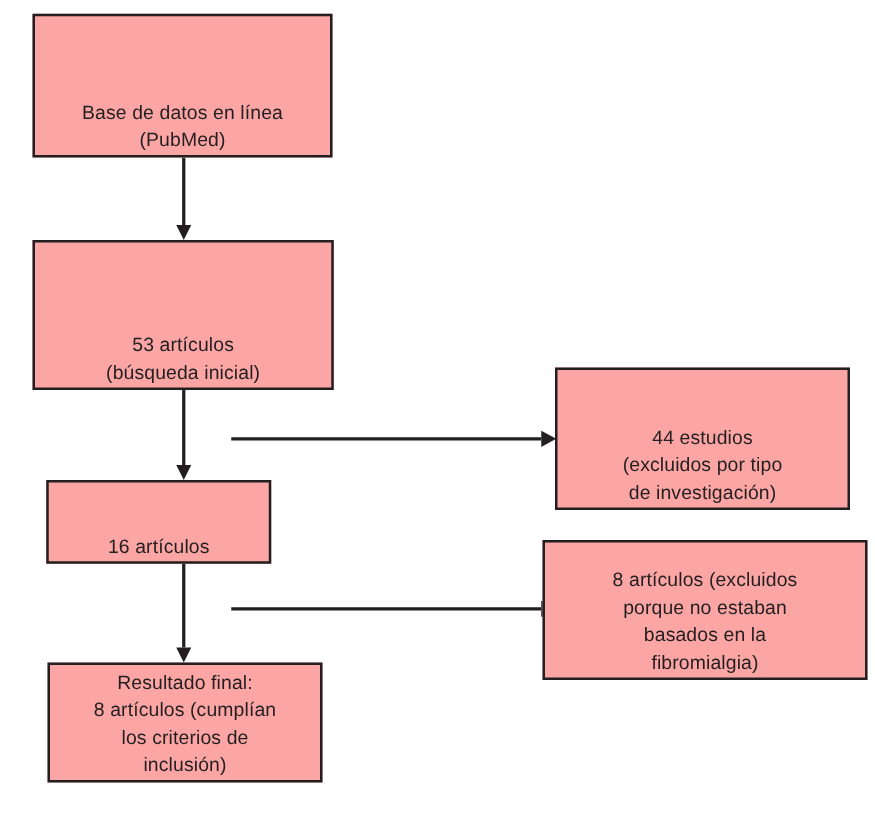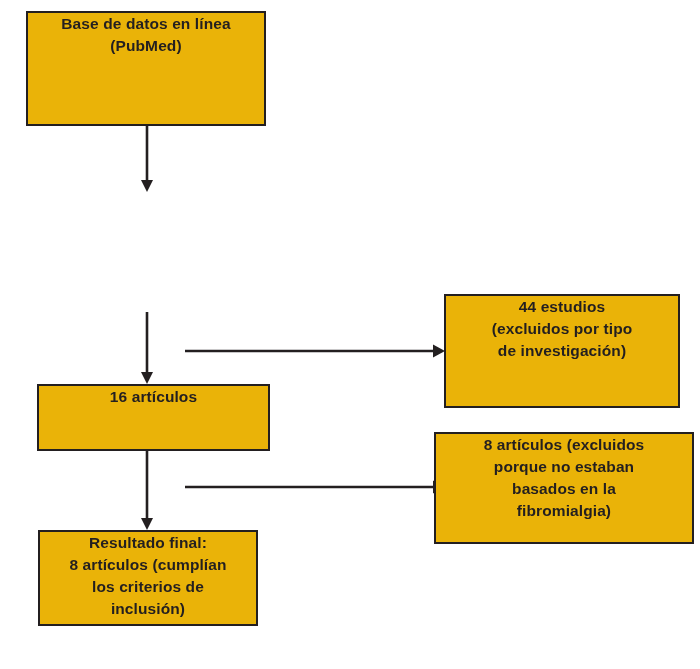--- a/index.html
+++ b/index.html
@@ -15,39 +15,38 @@
     position: relative;
     width: 700px;
     height: 669px;
     background: #ffffff;
     overflow: hidden;
   }
   .node-box {
     position: absolute;
     box-sizing: border-box;
     border: 2px solid #231f20;
-    background: #eab308;
+    background: #fca5a5;
     display: flex;
-    align-items: flex-start;
+    align-items: flex-end;
     justify-content: center;
     text-align: center;
-    font-weight: bold;
   }
   .node-text {
     font-size: 15.5px;
     line-height: 1.42;
     color: #231f20;
     white-space: pre-line;
     padding: 0 6px;
     letter-spacing: 0.1px;
   }
   
   #node-database      { left: 26px;  top: 11px;  width: 240px; height: 115px; }
   #node-initial       { left: 26px;  top: 192px; width: 241px; height: 120px; }
-  #node-sixteen       { left: 37px;  top: 384px; width: 233px; height: 67px;  }
+  #node-sixteen       { left: 37px;  top: 384px; width: 180px; height: 67px;  }
   #node-final         { left: 38px;  top: 530px; width: 220px; height: 96px; }
   #node-excluded-type { left: 444px; top: 294px; width: 236px; height: 114px; }
   #node-excluded-topic{ left: 434px; top: 432px; width: 260px; height: 112px; }
 
   
   #connector-layer {
     position: absolute;
     left: 0;
     top: 0;
     width: 700px;
@@ -94,20 +93,24 @@
       <line x1="185" y1="487" x2="433" y2="487" stroke="#231f20" stroke-width="2.6"></line>
       <path d="M 433 480.5 L 445 487 L 433 493.5 z" fill="#231f20"></path>
     </g>
   </svg>
 
   <div class="node-box" id="node-database">
     <span class="node-text">Base de datos en línea
 (PubMed)</span>
   </div>
 
+  <div class="node-box" id="node-initial">
+    <span class="node-text">53 artículos
+(búsqueda inicial)</span>
+  </div>
 
   <div class="node-box" id="node-sixteen">
     <span class="node-text">16 artículos</span>
   </div>
 
   <div class="node-box" id="node-final">
     <span class="node-text">Resultado final:
 8 artículos (cumplían
 los criterios de
 inclusión)</span>

